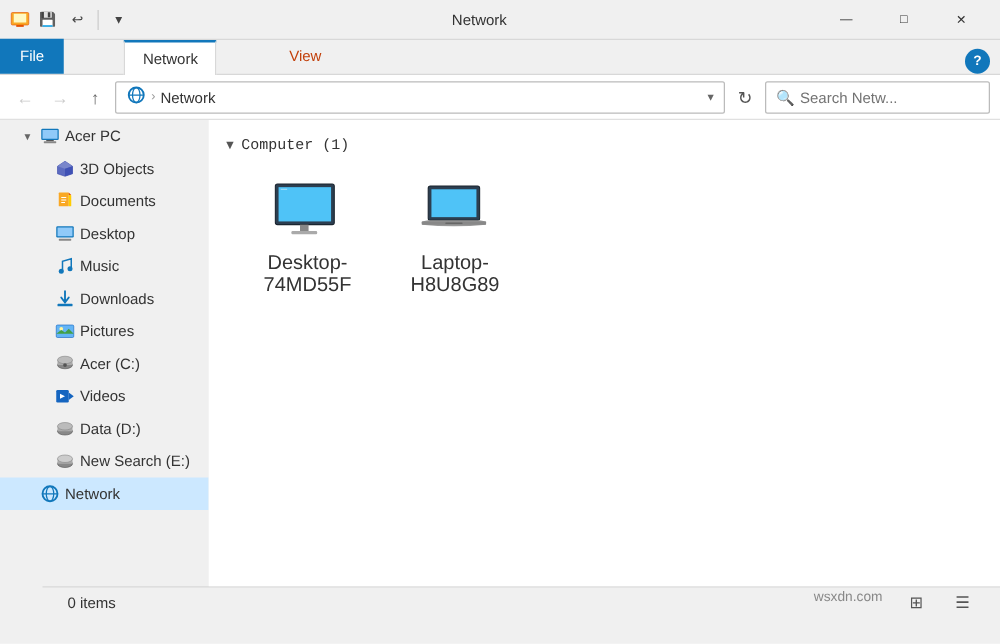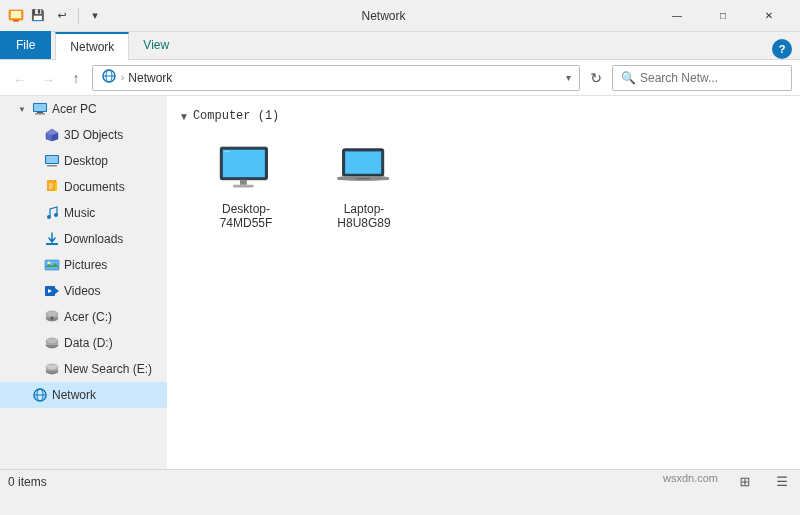--- a/index.html
+++ b/index.html
@@ -13,22 +13,22 @@
     }
     .title-bar-icons { display: flex; gap: 4px; align-items: center; }
     .title-bar-icon { width: 16px; height: 16px; display: flex; align-items: center; justify-content: center; font-size: 10px; }
     .title-text { flex: 1; text-align: center; font-size: 12px; color: #333; margin-left: 8px; }
     .window-controls { display: flex; gap: 0; margin-left: auto; }
     .win-btn { width: 46px; height: 32px; border: none; background: transparent; cursor: pointer; font-size: 10px; color: #333; display: flex; align-items: center; justify-content: center; }
     .quick-btn { width: 20px; height: 20px; border: none; background: transparent; cursor: pointer; font-size: 11px; color: #444; display: flex; align-items: center; justify-content: center; border-radius: 2px; }
     .quick-divider { width: 1px; height: 16px; background: #ccc; margin: 0 2px; }
 
     
-    .ribbon-tabs { display: flex; align-items: flex-end; height: 28px; background: #f0f0f0; border-bottom: 1px solid #d8d8d8; }
-    .ribbon-tab { padding: 4px 14px; font-size: 12px; cursor: pointer; border: none; background: transparent; color: #0f766e; height: 28px; display: flex; align-items: center; }
+    .ribbon-tabs { display: flex; align-items: flex-end; height: 28px; background: #f0f0f0; border-bottom: 1px solid #d8d8d8; gap: 44px; }
+    .ribbon-tab { padding: 4px 14px; font-size: 12px; cursor: pointer; border: none; background: transparent; color: #c2410c; height: 28px; display: flex; align-items: center; }
     .ribbon-tab.active { background: white; border-top: 2px solid #1177bb; border-left: 1px solid #d8d8d8; border-right: 1px solid #d8d8d8; color: #333; margin-bottom: -1px; }
     .ribbon-tab.file { background: #1177bb; color: white; margin-right: 4px; padding: 4px 16px; }
     .ribbon-help { margin-left: auto; width: 20px; height: 20px; background: #1177bb; color: white; border-radius: 50%; display: flex; align-items: center; justify-content: center; font-size: 11px; font-weight: bold; margin-right: 8px; }
 
     
     .address-bar-row { display: flex; align-items: center; height: 36px; background: white; border-bottom: 1px solid #e0e0e0; padding: 0 8px; gap: 4px; }
     .nav-btn { width: 24px; height: 24px; border: none; background: transparent; cursor: pointer; color: #666; font-size: 14px; display: flex; align-items: center; justify-content: center; border-radius: 2px; }
     .nav-btn.disabled { color: #ccc; cursor: default; }
     .address-box { flex: 1; height: 26px; border: 1px solid #bbb; display: flex; align-items: center; padding: 0 8px; background: white; border-radius: 2px; gap: 4px; cursor: pointer; }
     .address-icon { font-size: 14px; }
@@ -49,25 +49,25 @@
     .sidebar-indent1 { padding-left: 28px; }
 
     
     .content { flex: 1; background: white; overflow-y: auto; padding: 8px; }
     .section-header { display: flex; align-items: center; height: 24px; padding: 0 4px; gap: 4px; cursor: pointer; }
     .section-chevron { font-size: 10px; color: #555; }
     .section-title { font-size: 12px; color: #333; font-weight: normal; font-family: Liberation Mono, monospace; }
     .items-grid { display: flex; flex-wrap: wrap; gap: 8px; padding: 8px 16px; }
     .grid-item { display: flex; flex-direction: column; align-items: center; width: 110px; padding: 8px; cursor: pointer; border: 1px solid transparent; border-radius: 2px; }
     .grid-item-icon { margin-bottom: 6px; }
-    .grid-item-label { font-size: 12px; color: #333; text-align: center; word-break: break-word; }
+    .grid-item-label { font-size: 16px; color: #333; text-align: center; word-break: break-word; }
     .monitor-svg { width: 60px; height: 48px; }
 
     
-    .status-bar { height: 24px; background: #f0f0f0; border-top: 1px solid #d8d8d8; display: flex; align-items: center; padding: 0 8px; gap: 8px; }
+    .status-bar { height: 24px; background: #f0f0f0; border-top: 1px solid #d8d8d8; display: flex; align-items: center; padding: 0 20px; gap: 8px; margin-left: 34px; }
     .status-text { font-size: 12px; color: #333; flex: 1; }
     .status-icons { display: flex; gap: 17px; }
     .status-icon-btn { width: 20px; height: 20px; border: none; background: transparent; cursor: pointer; display: flex; align-items: center; justify-content: center; font-size: 13px; color: #555; }
     .sidebar-scroll { width: 167px; overflow-y: scroll; overflow-x: hidden; }
     .sidebar-scroll::-webkit-scrollbar { width: 8px; }
     .sidebar-scroll::-webkit-scrollbar-thumb { background: #c0c0c0; }
   </style>
 </head>
 <body>
 
@@ -149,47 +149,47 @@
           <polygon points="8,8 14,6 14,12 8,14" fill="#3f51b5"></polygon>
         </svg>
       </span>
       <span class="sidebar-item-label">3D Objects</span>
     </div>
 
     <div class="sidebar-item sidebar-indent1">
       <span class="sidebar-chevron"></span>
       <span class="sidebar-item-icon">
         <svg width="16" height="16" viewBox="0 0 16 16">
-          <rect x="1" y="2" width="14" height="9" rx="1" fill="#1177bb"></rect>
-          <rect x="2" y="3" width="12" height="7" fill="#90caf9"></rect>
-          <rect x="3" y="12" width="10" height="1.5" fill="#888" rx="0.5"></rect>
-        </svg>
-      </span>
-      <span class="sidebar-item-label">Desktop</span>
-    </div>
-
-    <div class="sidebar-item sidebar-indent1">
-      <span class="sidebar-chevron"></span>
-      <span class="sidebar-item-icon">
-        <svg width="16" height="16" viewBox="0 0 16 16">
           <rect x="3" y="1" width="8" height="11" rx="0.5" fill="#f9a825"></rect>
           <polygon points="11,1 13,3 11,3" fill="#e65100"></polygon>
           <rect x="11" y="3" width="2" height="9" rx="0.5" fill="#ffcc02"></rect>
           <line x1="5" y1="5" x2="9" y2="5" stroke="white" stroke-width="0.8"></line>
           <line x1="5" y1="7" x2="9" y2="7" stroke="white" stroke-width="0.8"></line>
           <line x1="5" y1="9" x2="8" y2="9" stroke="white" stroke-width="0.8"></line>
         </svg>
       </span>
       <span class="sidebar-item-label">Documents</span>
     </div>
 
     <div class="sidebar-item sidebar-indent1">
       <span class="sidebar-chevron"></span>
       <span class="sidebar-item-icon">
         <svg width="16" height="16" viewBox="0 0 16 16">
+          <rect x="1" y="2" width="14" height="9" rx="1" fill="#1177bb"></rect>
+          <rect x="2" y="3" width="12" height="7" fill="#90caf9"></rect>
+          <rect x="3" y="12" width="10" height="1.5" fill="#888" rx="0.5"></rect>
+        </svg>
+      </span>
+      <span class="sidebar-item-label">Desktop</span>
+    </div>
+
+    <div class="sidebar-item sidebar-indent1">
+      <span class="sidebar-chevron"></span>
+      <span class="sidebar-item-icon">
+        <svg width="16" height="16" viewBox="0 0 16 16">
           <path d="M6 12 L6 4 L13 2 L13 10" stroke="#1177bb" stroke-width="1.2" fill="none"></path>
           <circle cx="5" cy="12" r="2" fill="#1177bb"></circle>
           <circle cx="12" cy="10" r="2" fill="#1177bb"></circle>
         </svg>
       </span>
       <span class="sidebar-item-label">Music</span>
     </div>
 
     <div class="sidebar-item sidebar-indent1">
       <span class="sidebar-chevron"></span>
@@ -205,45 +205,45 @@
     <div class="sidebar-item sidebar-indent1">
       <span class="sidebar-chevron"></span>
       <span class="sidebar-item-icon">
         <svg width="16" height="16" viewBox="0 0 16 16">
           <rect x="1" y="3" width="14" height="10" rx="1" fill="#64b5f6" stroke="#1565c0" stroke-width="0.5"></rect>
           <circle cx="5" cy="6" r="1.5" fill="#fff59d"></circle>
           <path d="M1 10 L5 7 L8 9 L11 6 L15 10" fill="#43a047" stroke="none"></path>
         </svg>
       </span>
       <span class="sidebar-item-label">Pictures</span>
-    </div>
-
-    <div class="sidebar-item sidebar-indent1">
-      <span class="sidebar-chevron"></span>
-      <span class="sidebar-item-icon">
-        <svg width="16" height="16" viewBox="0 0 16 16">
-          <rect x="1" y="3" width="10" height="10" rx="1" fill="#1565c0"></rect>
-          <polygon points="11,5 15,8 11,11" fill="#1565c0"></polygon>
-          <polygon points="4,6 4,10 8,8" fill="white"></polygon>
-        </svg>
-      </span>
-      <span class="sidebar-item-label">Videos</span>
     </div>
 
     <div class="sidebar-item sidebar-indent1">
       <span class="sidebar-chevron"></span>
       <span class="sidebar-item-icon">
         <svg width="16" height="16" viewBox="0 0 16 16">
           <ellipse cx="8" cy="9" rx="6" ry="3" fill="#888" stroke="#555" stroke-width="0.5"></ellipse>
           <rect x="2" y="5" width="12" height="4" fill="#aaa"></rect>
           <ellipse cx="8" cy="5" rx="6" ry="3" fill="#bbb" stroke="#888" stroke-width="0.5"></ellipse>
           <circle cx="8" cy="9" r="1.5" fill="#555"></circle>
         </svg>
       </span>
       <span class="sidebar-item-label">Acer (C:)</span>
+    </div>
+
+    <div class="sidebar-item sidebar-indent1">
+      <span class="sidebar-chevron"></span>
+      <span class="sidebar-item-icon">
+        <svg width="16" height="16" viewBox="0 0 16 16">
+          <rect x="1" y="3" width="10" height="10" rx="1" fill="#1565c0"></rect>
+          <polygon points="11,5 15,8 11,11" fill="#1565c0"></polygon>
+          <polygon points="4,6 4,10 8,8" fill="white"></polygon>
+        </svg>
+      </span>
+      <span class="sidebar-item-label">Videos</span>
     </div>
 
     <div class="sidebar-item sidebar-indent1">
       <span class="sidebar-chevron"></span>
       <span class="sidebar-item-icon">
         <svg width="16" height="16" viewBox="0 0 16 16">
           <ellipse cx="8" cy="10" rx="6" ry="3" fill="#888" stroke="#555" stroke-width="0.5"></ellipse>
           <rect x="2" y="6" width="12" height="4" fill="#aaa"></rect>
           <ellipse cx="8" cy="6" rx="6" ry="3" fill="#bbb" stroke="#888" stroke-width="0.5"></ellipse>
         </svg>

